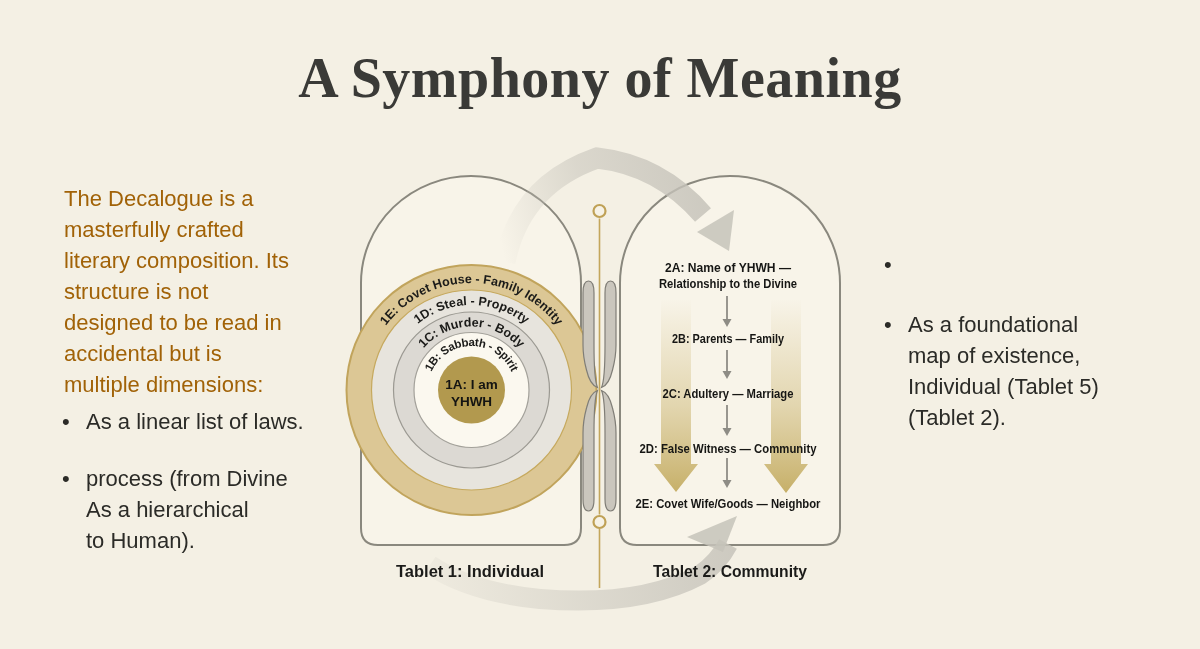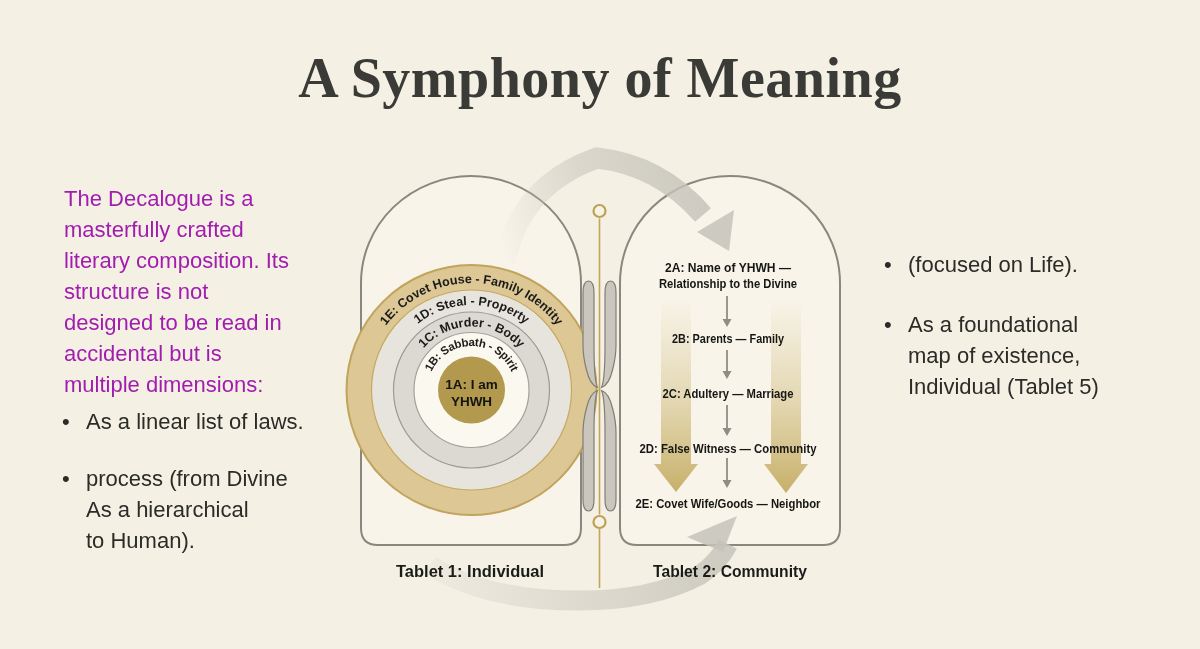--- a/index.html
+++ b/index.html
@@ -9,21 +9,21 @@
     font-family:"Liberation Sans",sans-serif;
     overflow:hidden;
   }
   .title{
     position:absolute;top:46px;left:0;width:100%;
     text-align:center;
     font-family:"Liberation Serif",serif;
     font-size:56px;font-weight:600;color:#3a3a37;
     letter-spacing:.5px;
   }
-  .textcol{position:absolute;font-size:22px;line-height:31px;color:#a21caf;}
+  .textcol{position:absolute;font-size:22px;line-height:31px;color:#a16207;}
   .intro{left:64px;top:183px;width:280px;}
   .bullets{position:absolute;display:flex;flex-direction:column;font-size:22px;line-height:31px;color:#2b2b27;}
   .bullets-left{left:62px;top:406px;width:300px;gap:26px;}
   .bullets-right{left:884px;top:249px;width:300px;gap:29px;}
   .bullet{display:grid;grid-template-columns:24px 1fr;}
   .bullet .dot{font-size:22px;}
   .diagram{position:absolute;left:0;top:0;width:1200px;height:649px;}
   svg text{font-family:"Liberation Sans",sans-serif;}
 </style>
 </head>
@@ -57,29 +57,29 @@
         <div>As a hierarchical</div>
         <div>to Human).</div>
       </span>
     </div>
   </div>
 
   <div class="bullets bullets-right">
     <div class="bullet">
       <span class="dot">•</span>
       <span>
-        <div>(focused on Life).</div>
       </span>
     </div>
     <div class="bullet">
       <span class="dot">•</span>
       <span>
         <div>As a foundational</div>
         <div>map of existence,</div>
         <div>Individual (Tablet 5)</div>
+        <div>(Tablet 2).</div>
       </span>
     </div>
   </div>
 
   <svg class="diagram" viewBox="0 0 1200 649">
     <defs>
       <linearGradient id="gTopBand" gradientUnits="userSpaceOnUse" x1="505" y1="262" x2="705" y2="212">
         <stop offset="0" stop-color="#c6c3ba" stop-opacity="0"></stop>
         <stop offset="0.45" stop-color="#c6c3ba" stop-opacity="0.55"></stop>
         <stop offset="1" stop-color="#c6c3ba" stop-opacity="0.85"></stop>

